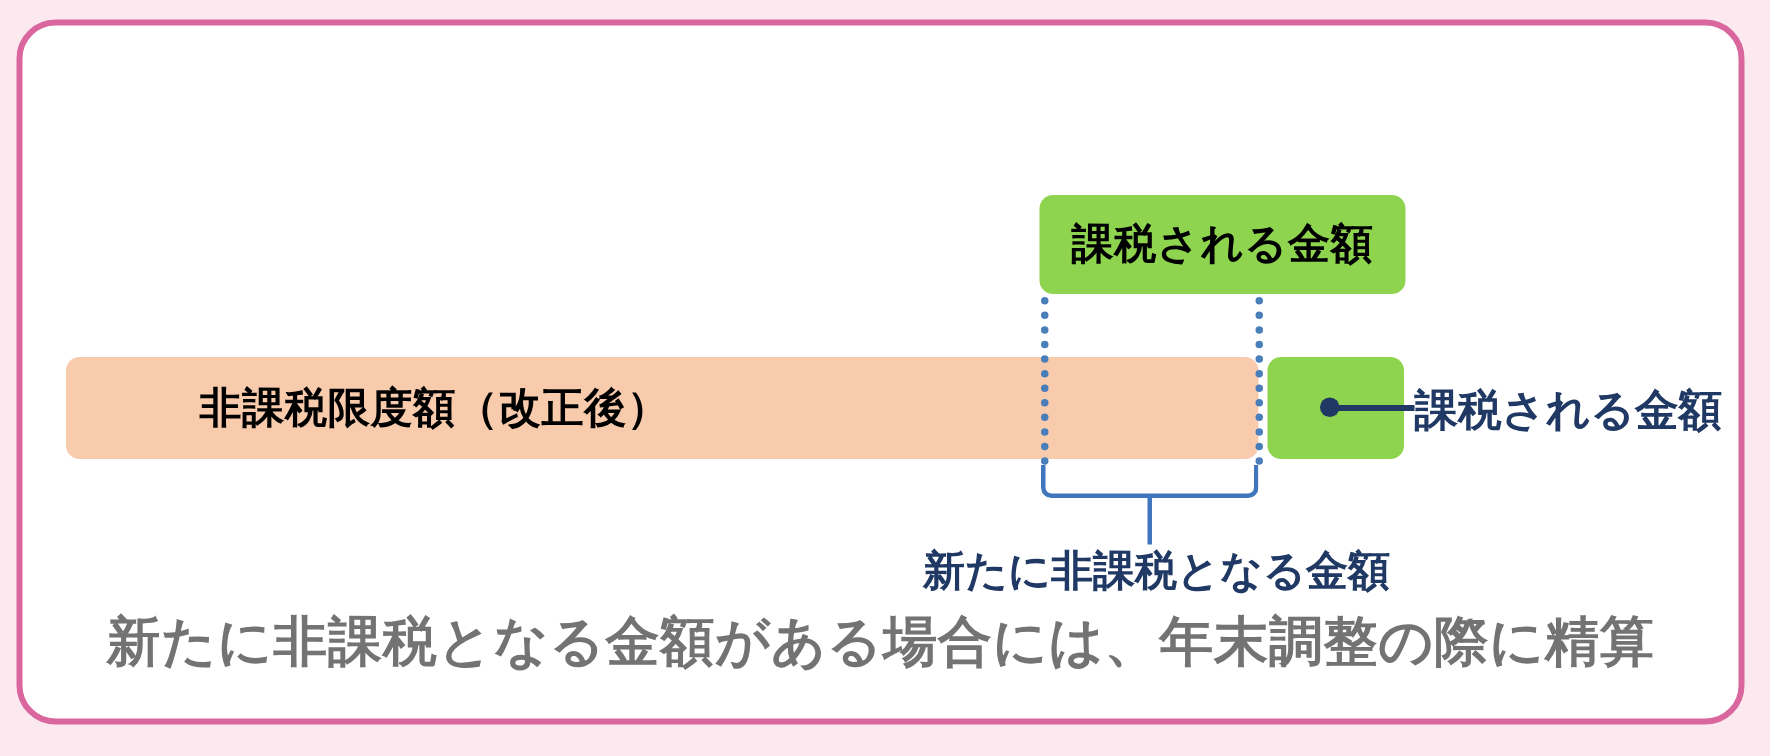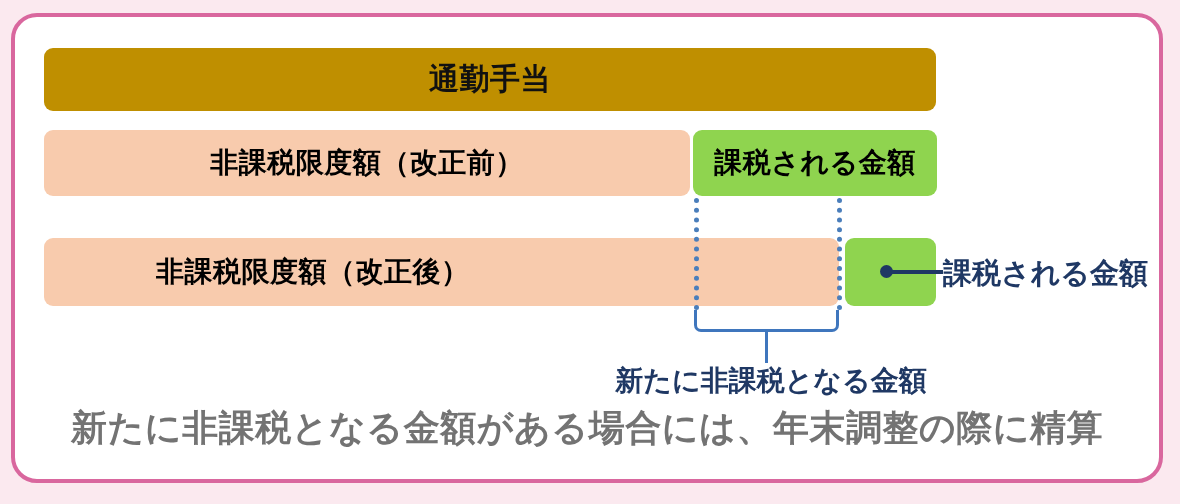--- a/index.html
+++ b/index.html
@@ -80,21 +80,21 @@
 
   .bar-exempt-new {
     left: 44px;
     top: 238px;
     width: 795px;
     height: 68px;
     background: #f8cbad;
     border-radius: 9px;
     font-size: 28px;
     justify-content: flex-start;
-    padding-left: 112px;
+    padding-left: 89px;
   }
 
   .bar-taxed-new {
     left: 845px;
     top: 238px;
     width: 91px;
     height: 68px;
     background: #8fd44f;
     border-radius: 9px;
   }
@@ -184,27 +184,21 @@
     white-space: nowrap;
   }
 </style>
 </head>
 <body>
 
 <div id="canvas">
 
   <div class="frame"></div>
 
-  <div class="bar bar-title">
-    <span>通勤手当</span>
-  </div>
-
-  <div class="bar bar-exempt-old">
-    <span>非課税限度額（改正前）</span>
-  </div>
+
 
   <div class="bar bar-taxed-old">
     <span>課税される金額</span>
   </div>
 
   <div class="bar bar-exempt-new">
     <span>非課税限度額（改正後）</span>
   </div>
 
   <div class="bar bar-taxed-new">

